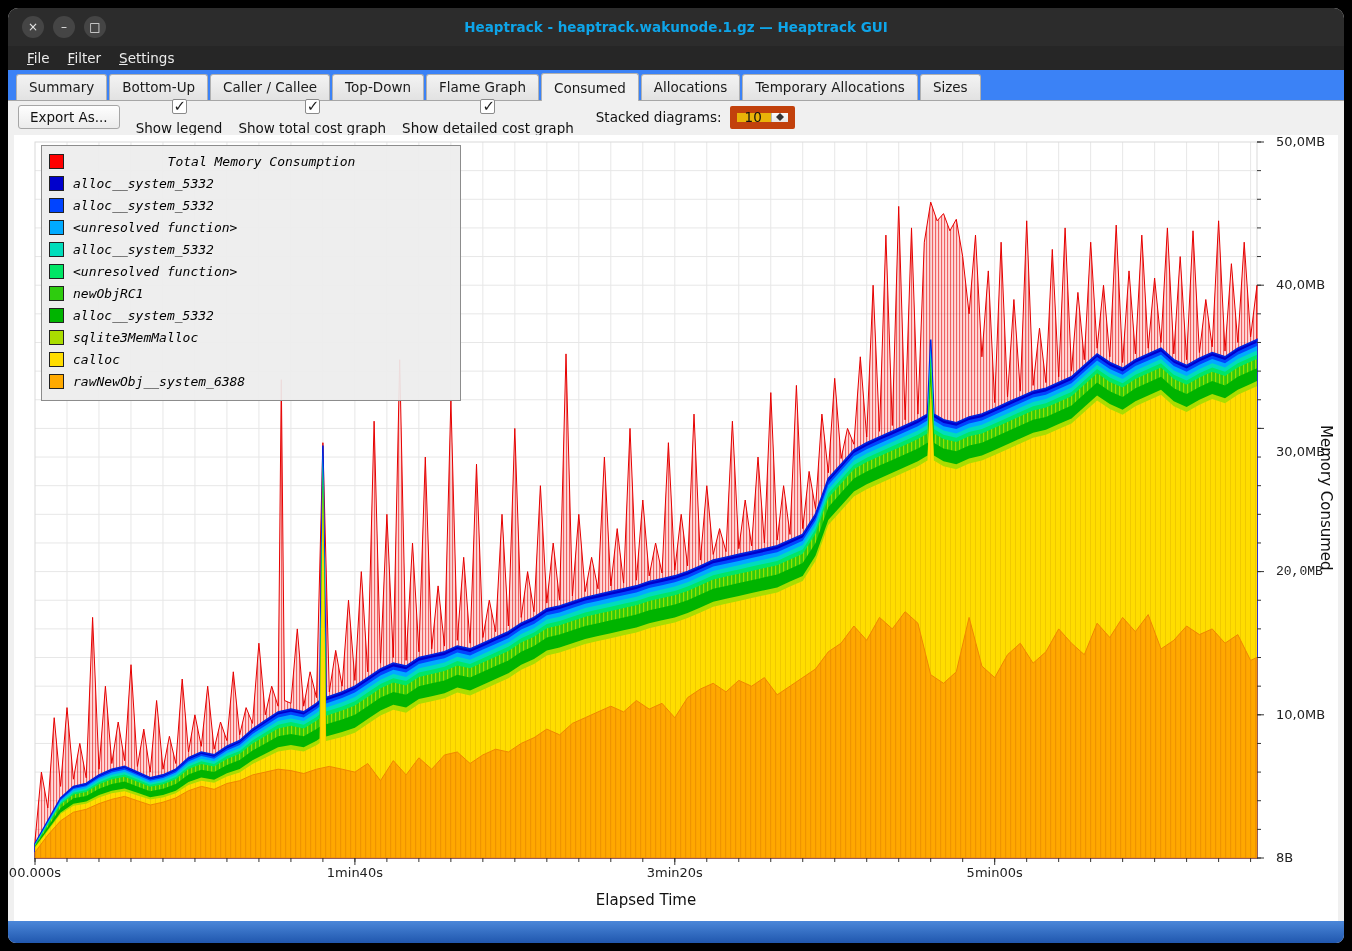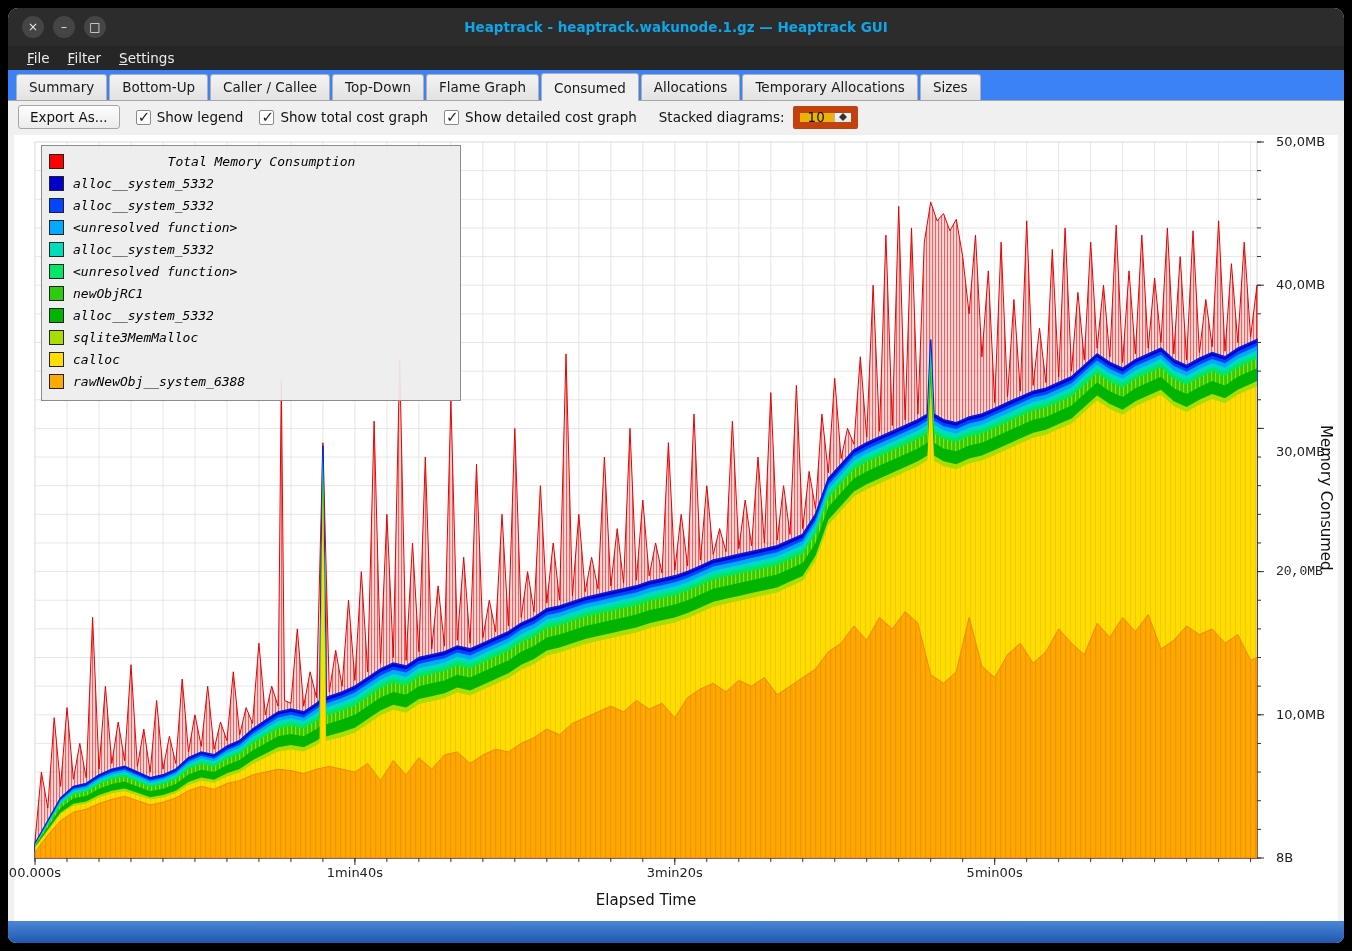--- a/index.html
+++ b/index.html
@@ -27,21 +27,21 @@
   .tabbar { display: flex; align-items: flex-end; padding: 3px 0 0 8px; background: #3b82f6;
             border-bottom: 1px solid #a6a6a6; height: 31px; flex: 0 0 auto; }
   .tab { font-size: 13.5px; color: #1a1a1a; padding: 4px 12px 5px 12px;
          background: linear-gradient(#f3f3f3, #e2e2e2); border: 1px solid #b0b0b0; border-bottom: none;
          border-radius: 3px 3px 0 0; margin-right: 2px; white-space: nowrap; }
   .tab.active { background: #f0f0f0; margin-bottom: -1px; padding-top: 6px; font-weight: normal; }
   
   .toolbar { display: flex; align-items: center; gap: 16px; padding: 5px 10px; height: 32px; flex: 0 0 auto; }
   .btn { background: linear-gradient(#fefefe, #ebebeb); border: 1px solid #a6a6a6; border-radius: 3px;
          padding: 3px 11px; font-size: 13.5px; color: #111; font-family: inherit; }
-  .checkbox { display: flex; align-items: center; gap: 6px; font-size: 13.5px; color: #111; }
+  .checkbox { display: flex; align-items: center; gap: 6px; font-size: 13.5px; color: #111; flex-direction: column; }
   .cbox { width: 15px; height: 15px; background: #fff; border: 1px solid #8a8a8a; border-radius: 2px; position: relative; flex: 0 0 auto; }
   .checkbox.checked .cbox::after { content: "✓"; position: absolute; left: 1px; top: -3px; font-size: 15px; font-weight: bold; color: #1a1a1a; }
   .spin-label { font-size: 13.5px; color: #111; margin-left: 6px; }
   .spin { display: flex; align-items: stretch; border: 7px solid #c2410c; background: #eab308; border-radius: 2px; height: 23px; margin-left: -8px; }
   .spin-val { padding: 0 9px 0 8px; font-size: 13.5px; display: flex; align-items: center; min-width: 20px; color: #111; }
   .spin-btns { display: flex; flex-direction: column; border-left: 1px solid #b5b5b5; width: 17px; background: linear-gradient(#fafafa, #e6e6e6); }
   .spin-up, .spin-down { flex: 1; position: relative; }
   .spin-up::after, .spin-down::after { content: ""; position: absolute; left: 50%; top: 50%; transform: translate(-50%, -50%);
     border-left: 4px solid transparent; border-right: 4px solid transparent; }
   .spin-up::after { border-bottom: 4px solid #333; }

